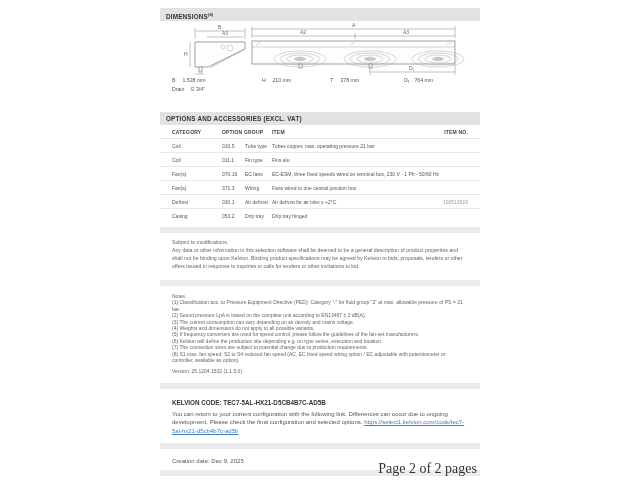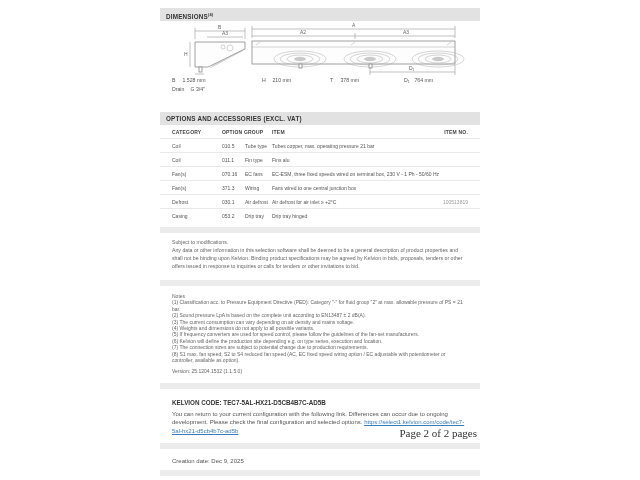--- a/index.html
+++ b/index.html
@@ -37,22 +37,22 @@
   .h-grp{width:50px;flex:none;}
   
   .smallblock{padding:0 12px;font-size:5.2px;line-height:8px;color:#666;}
   .notesblock{padding:0 12px;font-size:5px;line-height:6.4px;color:#666;}
   .verline{margin-top:5px;}
   .kelvion{padding:0 12px;}
   .kcode{font-size:6.3px;font-weight:bold;color:#333;margin-bottom:4px;}
   .kbody{font-size:6px;line-height:8.5px;color:#555;}
   .klink{color:#3b7dbb;text-decoration:underline;cursor:pointer;}
   .creation{padding:0 12px;font-size:6px;color:#555;}
-  .footer{position:absolute;right:163px;top:427px;font-family:"Liberation Serif",serif;
-          font-size:11px;color:#333;}
+  .footer{position:absolute;right:163px;top:461px;font-family:"Liberation Serif",serif;
+          font-size:14px;color:#333;}
   .mt5{margin-top:5px;} .mt6{margin-top:6px;} .mt7{margin-top:7px;}
   .mt8{margin-top:8px;} .mt9{margin-top:9px;} .mt10{margin-top:10px;}
 </style>
 </head>
 <body>
 
 <div class="page">
   <div class="content">
 
     <div class="bar">

